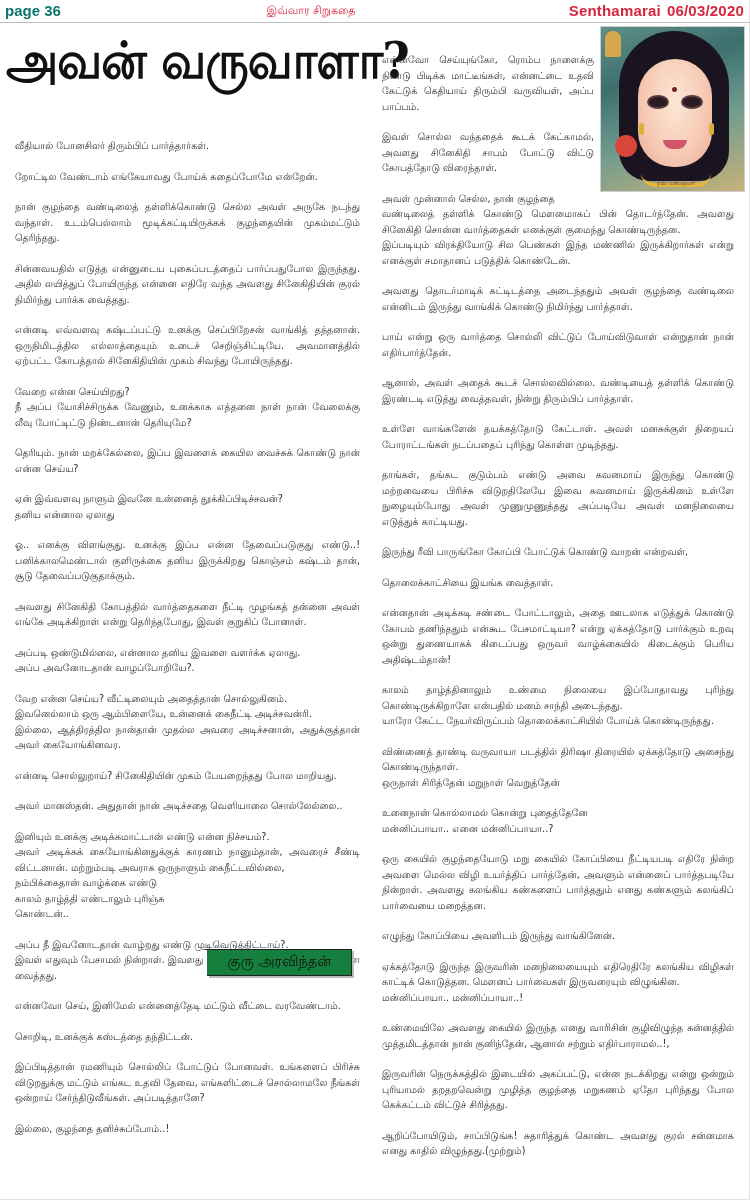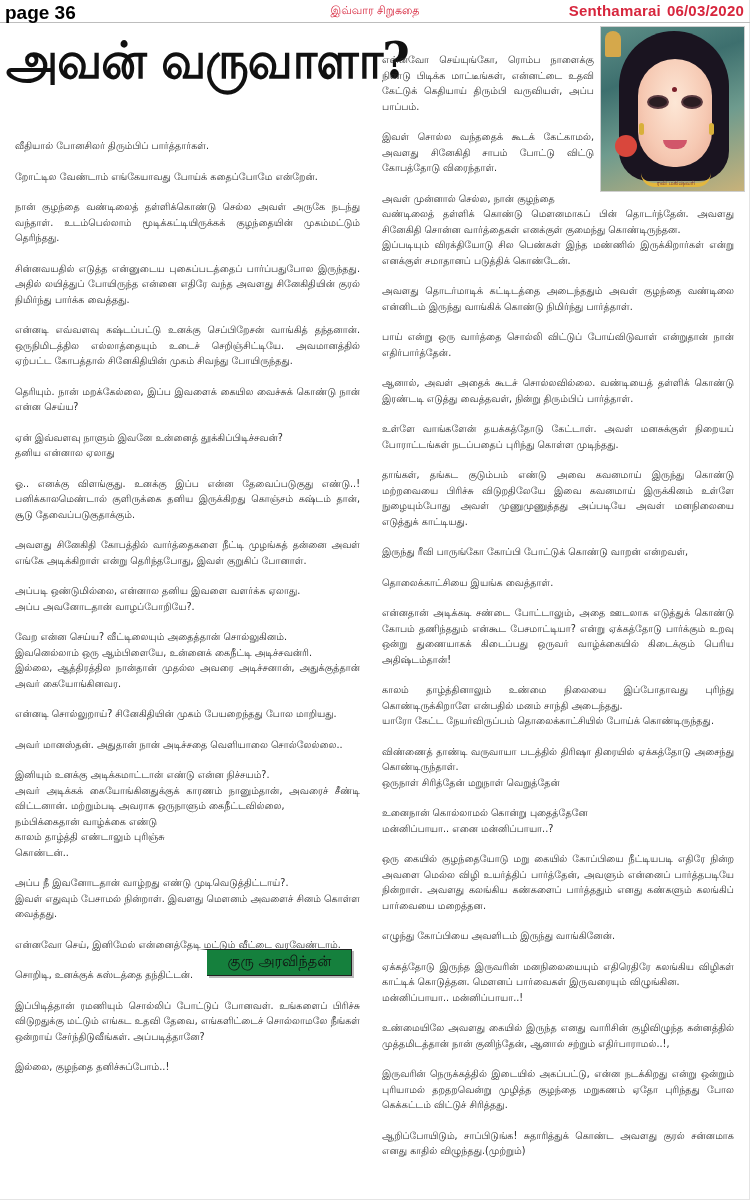--- a/index.html
+++ b/index.html
@@ -2,22 +2,22 @@
 <html><head>
   <meta charset="utf-8">
   <style>
     * { box-sizing: border-box; margin: 0; padding: 0; }
     html, body { width: 750px; height: 1200px; background: #ffffff; overflow: hidden; }
     body { font-family: "DejaVu Sans", "Liberation Sans", sans-serif; color: #222; position: relative; }
 
     .page-frame { position: absolute; left: 0; top: 0; width: 750px; height: 1200px; border-right: 1px solid #e4e4e4; border-bottom: 1px solid #e4e4e4; }
 
     .header-bar { position: absolute; left: 0; top: 0; width: 750px; height: 23px; border-bottom: 1px solid #bdbdbd; }
-    .hdr-page { position: absolute; left: 5px; top: 2px; font-family: "Liberation Sans", sans-serif; font-weight: bold; font-size: 19px; color: #000000; }
-    .hdr-section { position: absolute; left: 0; width: 750px; top: 4px; text-align: center; font-size: 11px; color: #d7263d; }
+    .hdr-page { position: absolute; left: 5px; top: 2px; font-family: "Liberation Sans", sans-serif; font-weight: bold; font-size: 15px; color: #0f766e; }
+    .hdr-section { position: absolute; left: 0; width: 622px; top: 4px; text-align: center; font-size: 11px; color: #d7263d; }
     .hdr-mag { position: absolute; right: 6px; top: 2px; font-family: "Liberation Sans", sans-serif; font-weight: bold; font-size: 15px; color: #d7263d; letter-spacing: 0.2px; }
     .hdr-mag span { margin-left: 6px; }
 
     .title { position: absolute; left: 6px; top: 25px; width: 370px; height: 70px; font-family: "DejaVu Serif", serif; font-weight: bold; font-size: 47px; line-height: 66px; color: #111; letter-spacing: -1px; white-space: nowrap; transform: scaleY(1.08); transform-origin: left top; }
 
     .col { position: absolute; font-size: 9.6px; line-height: 15.5px; color: #2a2a2a; }
     .col p { margin-bottom: 15px; text-align: justify; }
     .col p .ln { display: block; }
     .left-col { left: 15px; top: 98px; width: 345px; margin-top: 40px; }
     .right-col { left: 382px; top: 52px; width: 352px; }
@@ -81,20 +81,24 @@
       <p>
         <span class="ln">நான் குழந்தை வண்டிலைத் தள்ளிக்கொண்டு செல்ல அவள் அருகே நடந்து வந்தாள். உடம்பெல்லாம் மூடிக்கட்டியிருக்கக் குழந்தையின் முகம்மட்டும் தெரிந்தது.</span>
       </p>
       <p>
         <span class="ln">சின்னவயதில் எடுத்த என்னுடைய புகைப்படத்தைப் பார்ப்பதுபோல இருந்தது. அதில் லயித்துப் போயிருந்த என்னை எதிரே வந்த அவளது சினேகிதியின் குரல் நிமிர்ந்து பார்க்க வைத்தது.</span>
       </p>
       <p>
         <span class="ln">என்னடி எவ்வளவு கஷ்டப்பட்டு உனக்கு செப்பிறேசன் வாங்கித் தந்தனான். ஒருநிமிடத்தில எல்லாத்தையும் உடைச் செறிஞ்சிட்டியே. அவமானத்தில் ஏற்பட்ட கோபத்தால் சினேகிதியின் முகம் சிவந்து போயிருந்தது.</span>
       </p>
       <p>
+        <span class="ln">வேறை என்ன செய்யிறது?</span>
+        <span class="ln">நீ அப்ப யோசிச்சிருக்க வேணும், உனக்காக எத்தனை நாள் நான் வேலைக்கு லீவு போட்டிட்டு நிண்டனான் தெரியுமே?</span>
+      </p>
+      <p>
         <span class="ln">தெரியும். நான் மறக்கேல்லை, இப்ப இவளைக் கையில வைச்சுக் கொண்டு நான் என்ன செய்ய?</span>
       </p>
       <p>
         <span class="ln">ஏன் இவ்வளவு நாளும் இவனே உன்னைத் தூக்கிப்பிடிச்சவன்?</span>
         <span class="ln">தனிய என்னால ஏலாது</span>
       </p>
       <p>
         <span class="ln">ஓ.. எனக்கு விளங்குது. உனக்கு இப்ப என்ன தேவைப்படுகுது எண்டு..! பனிக்காலமெண்டால் குளிருக்கை தனிய இருக்கிறது கொஞ்சம் கஷ்டம் தான், சூடு தேவைப்படுகுதாக்கும்.</span>
       </p>
       <p>

